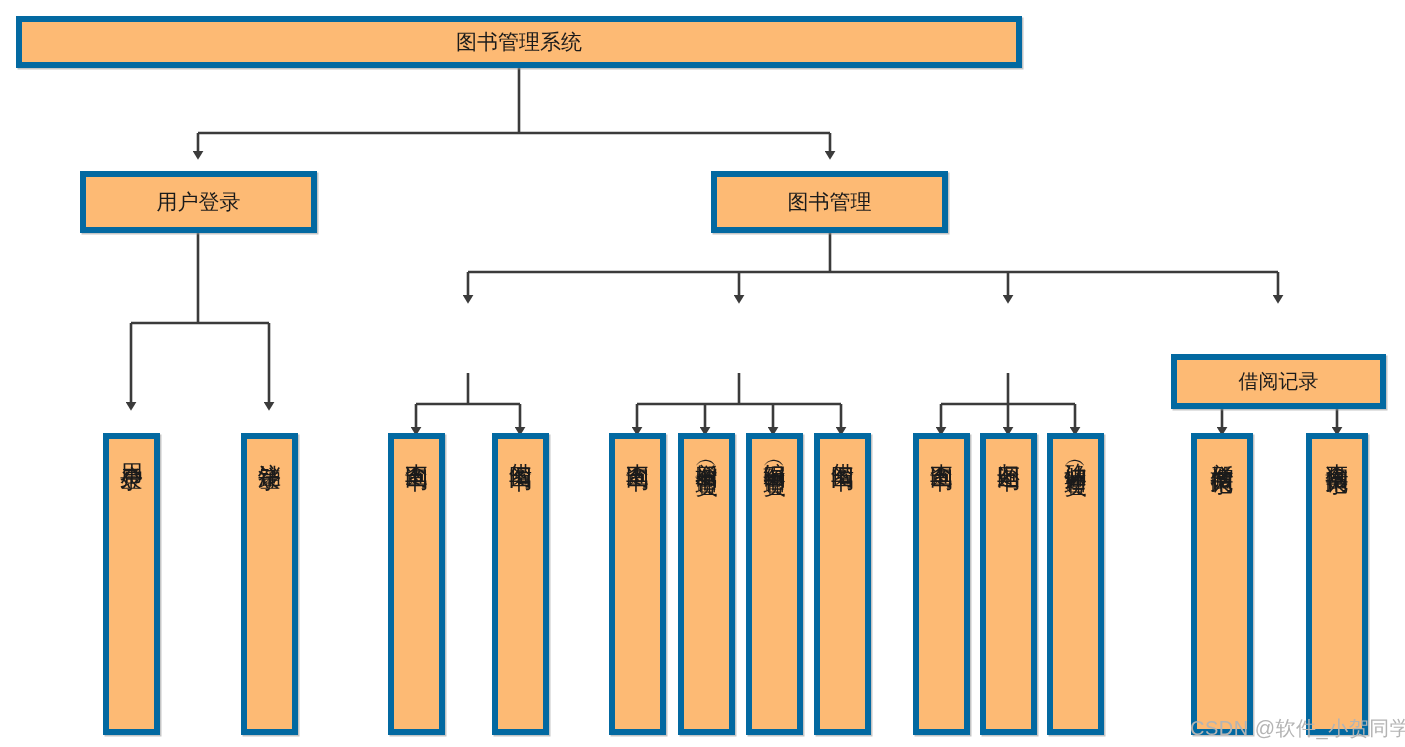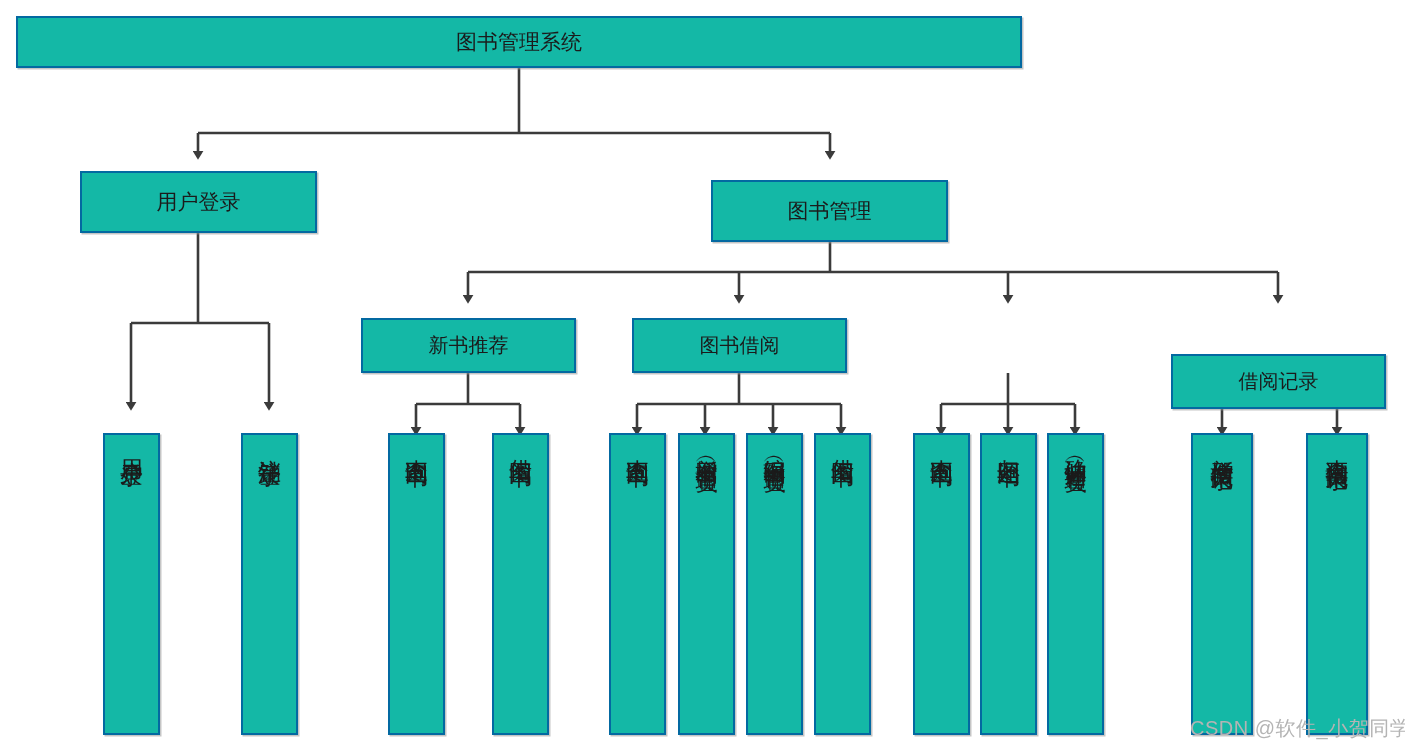--- a/index.html
+++ b/index.html
@@ -21,22 +21,22 @@
     position: absolute;
     left: 0;
     top: 0;
     width: 1405px;
     height: 747px;
     pointer-events: none;
   }
   .node {
     position: absolute;
     box-sizing: border-box;
-    background: #14b8a6;
-    border: 2px solid #0369a1;
+    background: #fdba74;
+    border: 6px solid #0369a1;
     box-shadow: 1.5px 1.5px 0 0 rgba(150,150,150,0.55);
     display: flex;
     align-items: center;
     justify-content: center;
     color: #1b1b1b;
     z-index: 2;
   }
   .node .label {
     text-align: center;
     line-height: 1.12;
@@ -122,30 +122,24 @@
     </g>
   </svg>
 
   <div class="node node-root" style="left:16px; top:16px; width:1006px; height:52px;">
     <span class="label">图书管理系统</span>
   </div>
 
   <div class="node node-l1" style="left:80px; top:171px; width:237px; height:62px;">
     <span class="label">用户登录</span>
   </div>
-  <div class="node node-l1" style="left:711px; top:180px; width:237px; height:62px;">
+  <div class="node node-l1" style="left:711px; top:171px; width:237px; height:62px;">
     <span class="label">图书管理</span>
   </div>
 
-  <div class="node node-l2" style="left:361px; top:318px; width:215px; height:55px;">
-    <span class="label">新书推荐</span>
-  </div>
-  <div class="node node-l2" style="left:632px; top:318px; width:215px; height:55px;">
-    <span class="label">图书借阅</span>
-  </div>
   <div class="node node-l2" style="left:1171px; top:318px; width:215px; height:55px;margin-top:36px;">
     <span class="label">借阅记录</span>
   </div>
 
   <div class="node node-leaf" style="left:103px; top:433px; width:57px; height:302px;">
     <span class="label">用户登录</span>
   </div>
   <div class="node node-leaf" style="left:241px; top:433px; width:57px; height:302px;">
     <span class="label">注销登录</span>
   </div>

